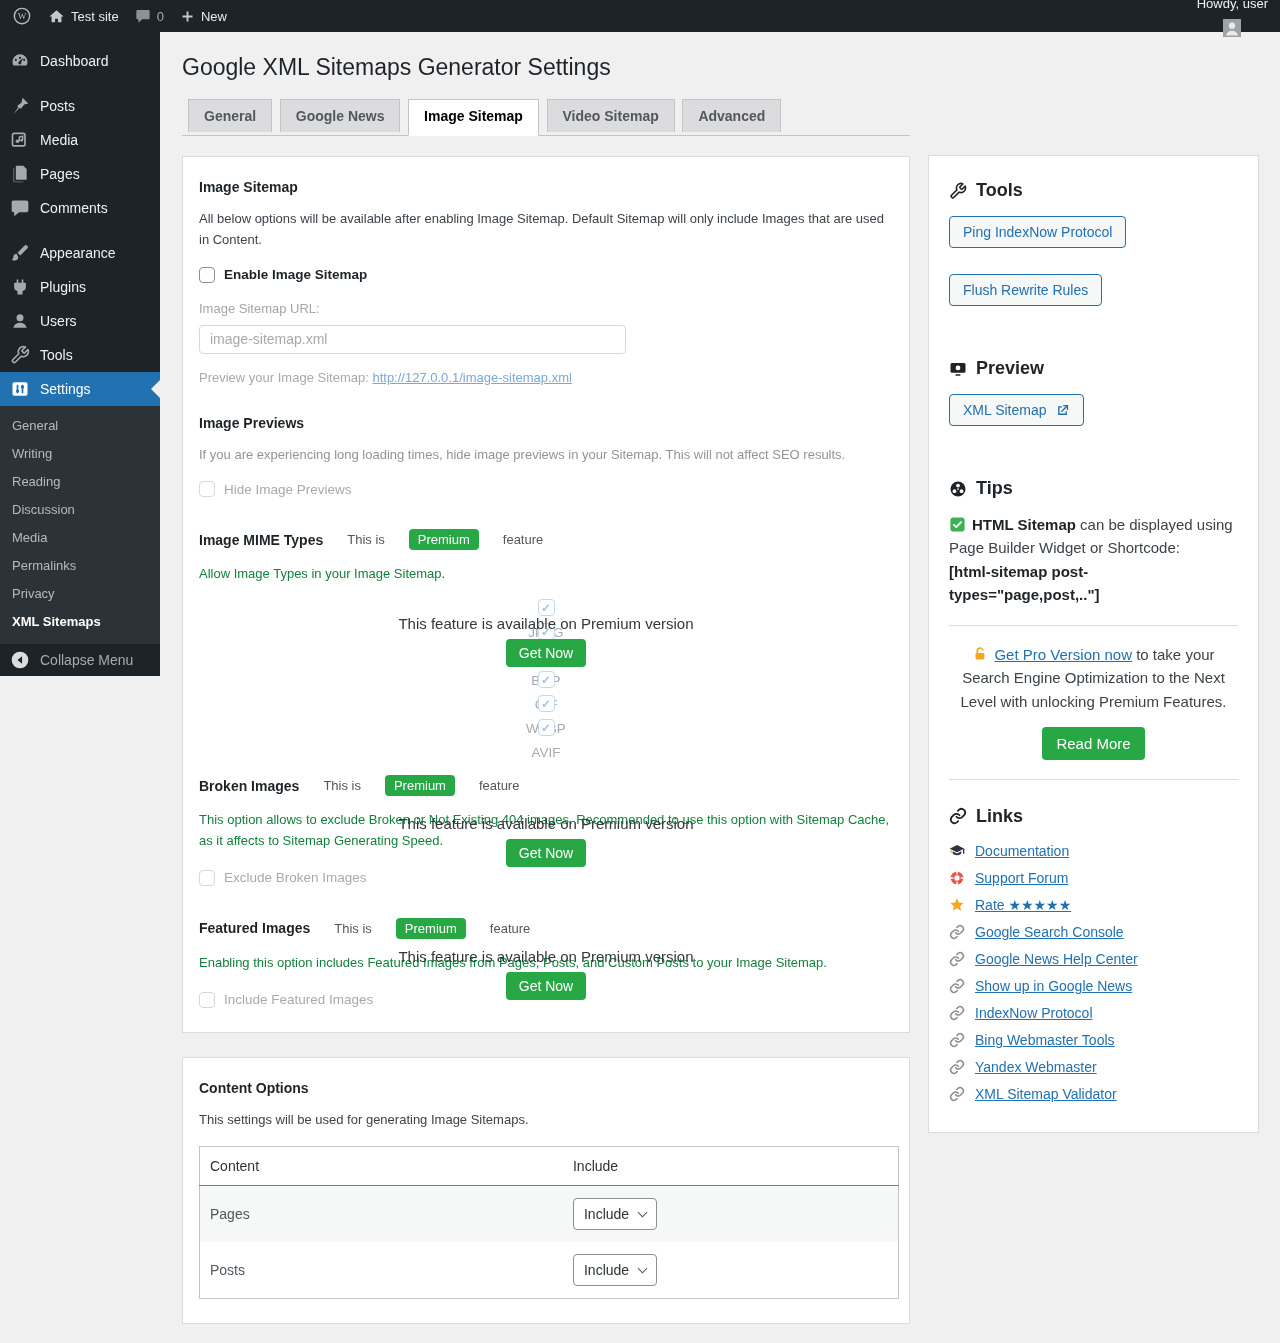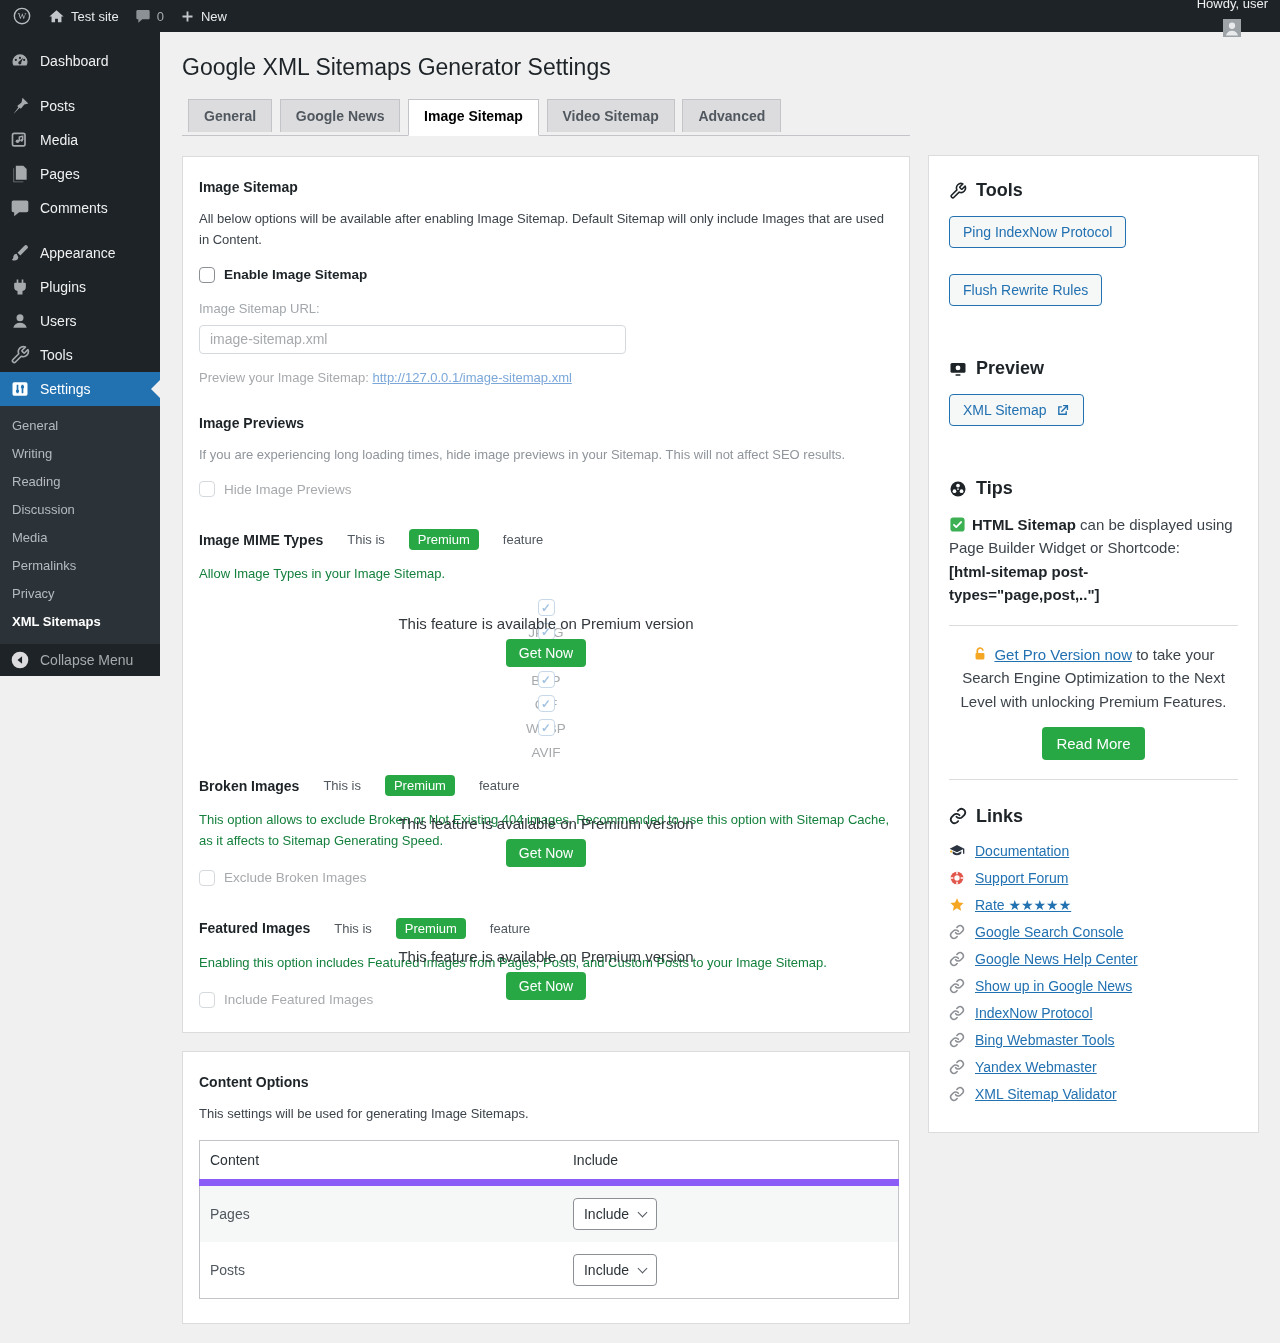--- a/index.html
+++ b/index.html
@@ -43,21 +43,21 @@
 
   
   .nav-tabs { border-bottom:1px solid #c3c4c7; padding-left:6px; }
   .nav-tab { display:inline-block; background:#dcdcde; border:1px solid #c3c4c7; border-bottom:none;
     padding:8px 15px; font-size:14px; font-weight:600; color:#50575e; margin:0 4px -1px 0; cursor:pointer; }
   .nav-tab.active { background:#fff; color:#000; font-weight:700; border-bottom:1px solid #fff; padding-bottom:11px; }
 
   
   .box { background:#fff; border:1px solid #dcdcde; padding:12px 16px 24px; }
   .box1 { margin-top:20px; position:relative; }
-  .box2 { margin-top:18px; }
+  .box2 { margin-top:24px; }
 
   .sec-h2 { font-size:14px; font-weight:700; color:#1d2327; margin:10px 0 0; }
   .desc { font-size:13px; line-height:1.6; color:#3c434a; margin:14px 0 0; }
   .desc.muted { color:#8f959b; }
   .desc.faint { color:#15803d; }
 
   .cbrow { display:flex; align-items:center; gap:9px; margin-top:16px; }
   .checkbox { width:16px; height:16px; border:1px solid #8c8f94; border-radius:4px; background:#fff; flex:none; }
   .checkbox.dis { border-color:#d5d8dc; }
   .checkbox.chk { width:17px; height:17px; border-color:#c7d8e8; display:flex; align-items:center; justify-content:center; }
@@ -81,21 +81,21 @@
 
   .premium-sec { position:relative; }
   .overlay { position:absolute; left:0; right:0; text-align:center; z-index:2; }
   .overlay .otext { font-size:15px; color:#32373c; }
   .btn-green { background:#28a745; color:#fff; border:none; border-radius:4px; padding:6px 13px;
     font-size:14px; font-family:"Liberation Sans", sans-serif; cursor:pointer; }
   .overlay .btn-green { margin-top:7px; }
 
   
   .co-table { width:700px; border:1px solid #c3c4c7; margin-top:16px; border-collapse:collapse; font-size:14px; }
-  .co-table th { text-align:left; font-weight:400; color:#2c3338; padding:11px 10px; border-bottom:7px solid #8b5cf6; }
+  .co-table th { text-align:left; font-weight:400; color:#2c3338; padding:11px 10px; border-bottom:1px solid #8b5cf6; }
   .co-table td { padding:7px 10px; color:#50575e; }
   .co-table .row-alt { background:#f6f7f7; }
   .co-table col.c1 { width:52%; }
   .fselect { display:inline-flex; align-items:center; gap:10px; border:1px solid #8c8f94; border-radius:4px;
     background:#fff; padding:7px 10px; font-size:14px; color:#2c3338; cursor:pointer; margin:5px 0; }
   .chev { width:7px; height:7px; border-right:1.8px solid #50575e; border-bottom:1.8px solid #50575e;
     transform:rotate(45deg); margin-top:-3px; }
 
   .btn-primary { background:#2271b1; border:1px solid #2271b1; color:#fff; border-radius:3px;
     padding:6px 14px; font-size:13px; font-family:"Liberation Sans", sans-serif; cursor:pointer; margin-top:31px; }

